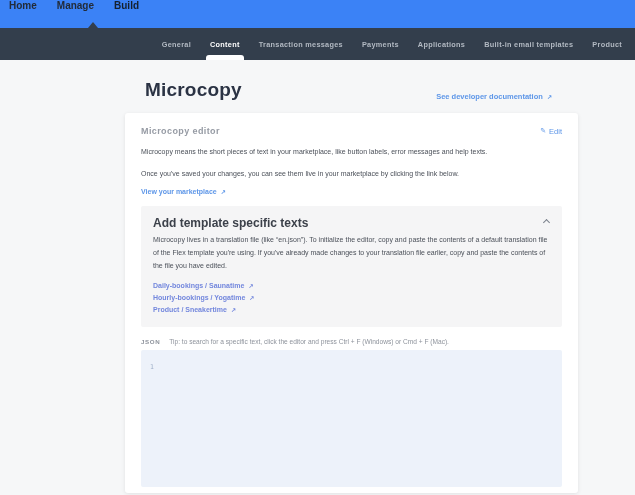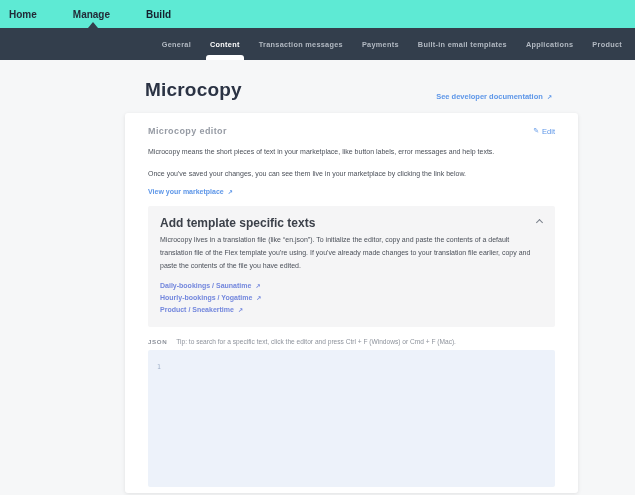--- a/index.html
+++ b/index.html
@@ -6,22 +6,22 @@
   html,body { margin:0; padding:0; }
   body {
     width:635px; height:495px; overflow:hidden;
     background:#f6f7f8;
     font-family:"Liberation Sans", sans-serif;
     -webkit-font-smoothing:antialiased;
   }
 
   
   .topnav {
-    height:28px; background:#5eead4; display:flex; align-items:center;
-    padding-left:9px; position:relative;gap:16px;
+    height:28px; background:#3b82f6; display:flex; 
+    padding-left:9px; position:relative;
   }
   .topnav .nav-item {
     font-size:10px; font-weight:600; color:#222b38; text-decoration:none;
     margin-right:20px; cursor:pointer;
   }
   .topnav .nav-item.active { font-weight:800; color:#15202e; }
   .nav-caret {
     position:absolute; left:88px; bottom:0; width:0; height:0;
     border-left:5px solid transparent; border-right:5px solid transparent;
     border-bottom:6px solid #333e4c;
@@ -55,21 +55,21 @@
   .doc-link {
     font-size:7.5px; font-weight:600; color:#5d96e8; text-decoration:none;
     cursor:pointer; white-space:nowrap;
   }
   .ext { font-size:6px; margin-left:2px; }
 
   
   .card {
     margin-top:12px; background:#ffffff; border-radius:3px;
     box-shadow:0 1px 4px rgba(0,0,0,.09);
-    height:380px; padding:13px 23px 6px;
+    height:380px; padding:13px 16px 6px;
     display:flex; flex-direction:column;
   }
   .card-head { display:flex; justify-content:space-between; align-items:center; }
   .card-title {
     font-size:9px; font-weight:600; letter-spacing:.4px; color:#969ba4;
   }
   .edit-link {
     font-size:7.5px; font-weight:400; color:#5d96e8; cursor:pointer;
     text-decoration:none; display:flex; align-items:center; gap:3px;
   }
@@ -131,22 +131,22 @@
 </div>
 
 <div class="darkbar">
   <div class="tab">General</div>
   <div class="tab active">
     <span>Content</span>
     <span class="tab-indicator"></span>
   </div>
   <div class="tab">Transaction messages</div>
   <div class="tab">Payments</div>
+  <div class="tab">Applications</div>
   <div class="tab">Built-in email templates</div>
-  <div class="tab">Applications</div>
   <div class="tab">Product</div>
 </div>
 
 <div class="main">
 
   <div class="page-head">
     <h1 class="page-title">Microcopy</h1>
     <a class="doc-link">
       <span>See developer documentation</span>
       <span class="ext">↗</span>

